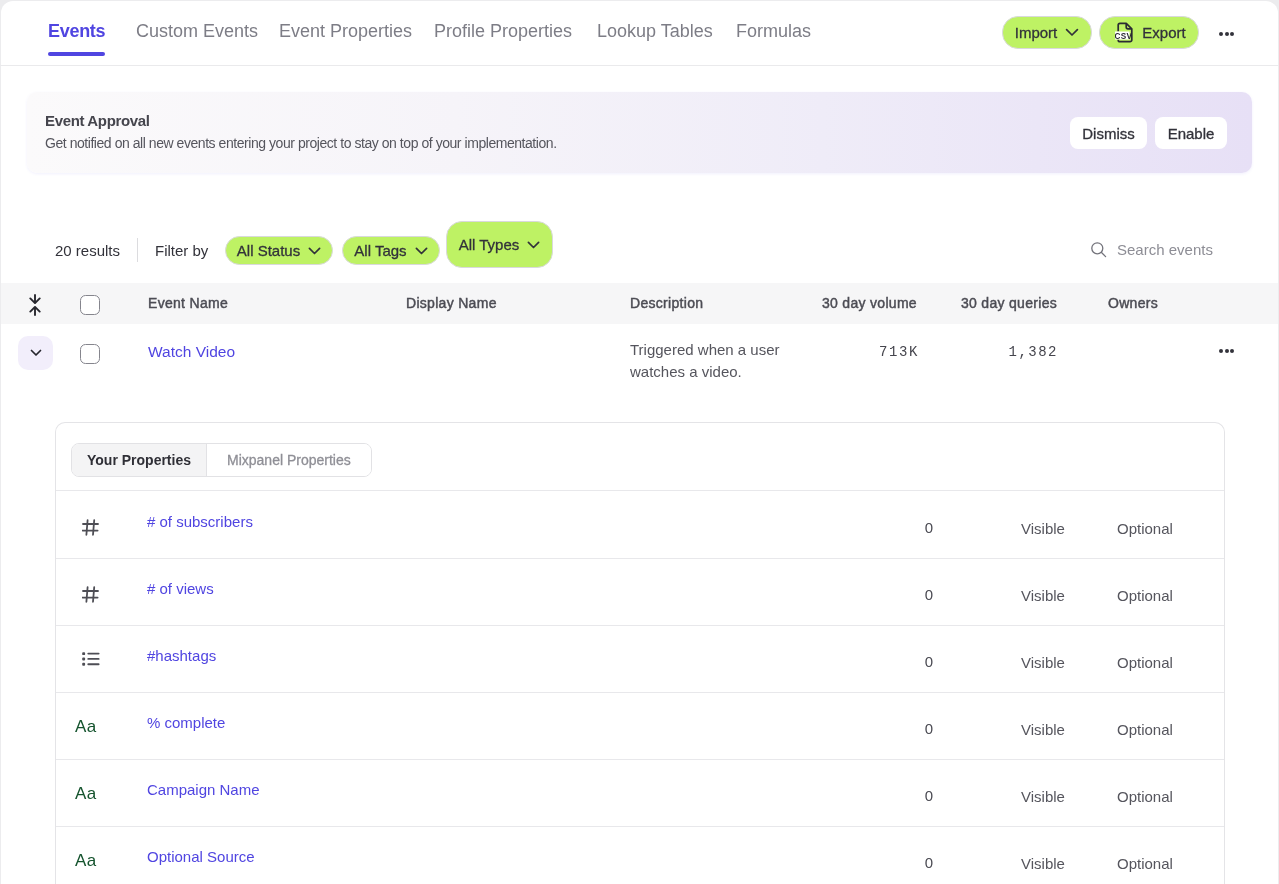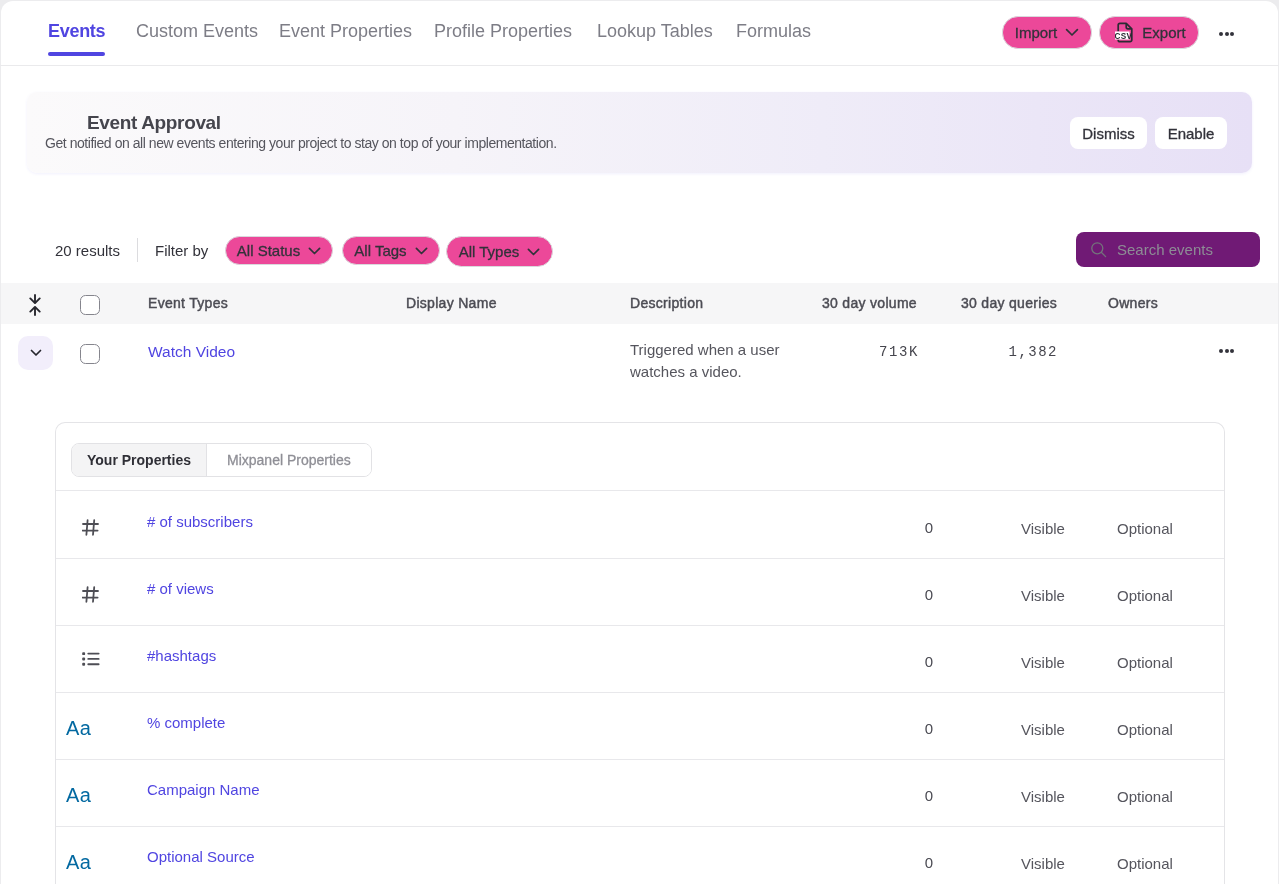--- a/index.html
+++ b/index.html
@@ -7,33 +7,33 @@
 body { background:#ececee; font-family:"Liberation Sans",sans-serif; position:relative; }
 .card { position:absolute; left:1px; top:1px; width:1277px; height:883px; background:#fff; border-radius:12px 12px 0 0; }
 .abs { position:absolute; }
 
 
 .tabbar { position:absolute; left:0; top:0; width:100%; height:66px; border-bottom:1px solid #eaeaec; }
 .tab { position:absolute; top:0; height:66px; line-height:62px; font-size:18px; color:#7d7d86; white-space:nowrap; }
 .tab.active { color:#5045e1; font-weight:700; letter-spacing:-0.3px; }
 .tab.active::after { content:""; position:absolute; left:0; right:0; bottom:10px; height:4px; border-radius:2px; background:#5045e1; }
 
-.btn { position:absolute; border:1px solid #d9d9dc; border-radius:16px; background:#ec4899; color:#32323a; font-size:15px; font-family:"Liberation Sans",sans-serif; display:flex; align-items:center; justify-content:center; -webkit-text-stroke:0.3px #32323a; }
+.btn { position:absolute; border:1px solid #d9d9dc; border-radius:16px; background:#bef264; color:#32323a; font-size:15px; font-family:"Liberation Sans",sans-serif; display:flex; align-items:center; justify-content:center; -webkit-text-stroke:0.3px #32323a; }
 
 
 .banner { position:absolute; left:27px; top:92px; width:1225px; height:81px; border-radius:10px;
   background:linear-gradient(90deg,#fbfafb 0%, #f6f4f9 35%, #efecf8 65%, #e7e0f6 100%);
   box-shadow:0 1px 3px rgba(80,69,225,0.08); }
-.banner-title { position:absolute; left:18px; top:20px; font-size:19px; font-weight:700; color:#45454d; letter-spacing:-0.35px;margin-left:42px; }
+.banner-title { position:absolute; left:18px; top:20px; font-size:15px; font-weight:700; color:#45454d; letter-spacing:-0.35px; }
 .banner-sub { position:absolute; left:18px; top:43px; font-size:14px; color:#55555d; letter-spacing:-0.45px; }
 .wbtn { position:absolute; top:25px; height:32px; border:none; border-radius:8px; background:#fff; color:#32323a; font-size:15px; font-family:"Liberation Sans",sans-serif; -webkit-text-stroke:0.3px #32323a; }
 
 
 .filter-label { position:absolute; font-size:15px; color:#32323a; }
-.search { position:absolute; left:1076px; top:232px; width:184px; height:35px; background:#701a75; border-radius:8px; }
+.search { position:absolute; left:1076px; top:232px; width:184px; height:35px; background:#ffffff; border-radius:8px; }
 .search-ph { position:absolute; left:41px; top:9px; font-size:15px; color:#8d8d95; }
 
 
 .thead { position:absolute; left:1px; top:283px; width:1277px; height:41px; background:#f6f6f7; }
 .th { position:absolute; font-size:14px; font-weight:400; -webkit-text-stroke:0.45px #4c4c54; color:#4c4c54; top:13px; white-space:nowrap; letter-spacing:0.3px; }
 .checkbox { position:absolute; width:20px; height:20px; border:1px solid #85858d; border-radius:5.5px; background:#fff; }
 .chevcell { position:absolute; left:18px; top:336px; width:35px; height:34px; background:#f2eefb; border-radius:10px; display:flex; align-items:center; justify-content:center; }
 .link { color:#5045e1; }
 .mono { font-family:"Liberation Mono",monospace; }
 
@@ -45,21 +45,21 @@
 .panel { position:absolute; left:55px; top:410px; width:1170px; height:474px; border:1px solid #e4e4e7; border-bottom:none; border-radius:10px 10px 0 0; background:#fff;margin-top:12px; }
 .ptabs { position:absolute; left:15px; top:20px; height:34px; border:1px solid #e2e2e5; border-radius:8px; display:flex; overflow:hidden; }
 .pseg { height:100%; display:flex; align-items:center; padding:0 17px; font-size:14px; white-space:nowrap; }
 .pseg.active { background:#f4f4f5; color:#2f2f36; font-weight:700; border-right:1px solid #e2e2e5; padding:0 15px; }
 .pseg.idle { background:#fff; color:#8f8f96; padding:0 20px; -webkit-text-stroke:0.3px #8f8f96; }
 .phead { position:absolute; left:0; top:0; width:100%; height:68px; border-bottom:1px solid #e8e8eb; }
 .prow { position:absolute; left:0; width:100%; height:67px; border-bottom:1px solid #e8e8eb; }
 .picon { position:absolute; color:#4a4a52; }
 .icon-hash { left:26px; top:26.5px; }
 .icon-list { left:26px; top:26px; }
-.icon-aa { left:10px; top:24px; font-size:20px; color:#0369a1; letter-spacing:0.3px; }
+.icon-aa { left:19px; top:24px; font-size:17px; color:#14532d; letter-spacing:0.3px; }
 .pname { position:absolute; left:91px; top:21px; font-size:15px; color:#5045e1; }
 .pzero { position:absolute; right:291px; top:27px; font-size:15px; color:#4a4a52; }
 .pvis { position:absolute; left:965px; top:28px; font-size:15px; color:#55555d; }
 .popt { position:absolute; left:1061px; top:28px; font-size:15px; color:#55555d; }
 svg { display:block; }
 </style>
 </head>
 <body>
 <div class="card"></div>
 
@@ -104,21 +104,21 @@
 <div class="btn" style="left:225px; top:236px; width:108px; height:29px; gap:8px;">All Status
   <svg width="13" height="8" viewBox="0 0 13 8">
       <path d="M1.4 1.4 L6.5 6.5 L11.6 1.4" fill="none" stroke="#32323a" stroke-width="1.7" stroke-linecap="round" stroke-linejoin="round"></path>
     </svg>
 </div>
 <div class="btn" style="left:342px; top:236px; width:98px; height:29px; gap:8px;">All Tags
   <svg width="13" height="8" viewBox="0 0 13 8">
       <path d="M1.4 1.4 L6.5 6.5 L11.6 1.4" fill="none" stroke="#32323a" stroke-width="1.7" stroke-linecap="round" stroke-linejoin="round"></path>
     </svg>
 </div>
-<div class="btn" style="left:446px; top:236px; width:107px; height:31px; gap:8px;">All Types
+<div class="btn" style="left:446px; top:221px; width:107px; height:47px; gap:8px;">All Types
   <svg width="13" height="8" viewBox="0 0 13 8">
       <path d="M1.4 1.4 L6.5 6.5 L11.6 1.4" fill="none" stroke="#32323a" stroke-width="1.7" stroke-linecap="round" stroke-linejoin="round"></path>
     </svg>
 </div>
 <div class="search">
   <svg class="abs" style="left:14px; top:9px;" width="18" height="18" viewBox="0 0 18 18">
     <circle cx="7.3" cy="7.3" r="5.5" fill="none" stroke="#73737b" stroke-width="1.3"></circle>
     <path d="M11.5 11.5 L15.6 15.6" stroke="#73737b" stroke-width="1.3" stroke-linecap="round"></path>
   </svg>
   <div class="search-ph">Search events</div>
@@ -127,21 +127,21 @@
 <div class="thead"></div>
 <svg class="abs" style="left:29px; top:294px;" width="12" height="22" viewBox="0 0 12 22">
   <g stroke="#26262d" stroke-width="1.9" fill="none" stroke-linecap="round" stroke-linejoin="round">
     <path d="M6 1 L6 8.3"></path>
       <path d="M1.3 4.4 L6 9.1 L10.7 4.4"></path>
     <path d="M6 21 L6 13.7"></path>
       <path d="M1.3 17.6 L6 12.9 L10.7 17.6"></path>
   </g>
 </svg>
 <div class="checkbox" style="left:80px; top:295px;"></div>
-<div class="th" style="left:148px;top:295px;">Event Types</div>
+<div class="th" style="left:148px;top:295px;">Event Name</div>
 <div class="th" style="left:406px;top:295px;">Display Name</div>
 <div class="th" style="left:630px;top:295px;">Description</div>
 <div class="th" style="left:822px;top:295px;">30 day volume</div>
 <div class="th" style="left:961px;top:295px;">30 day queries</div>
 <div class="th" style="left:1108px;top:295px;">Owners</div>
 
 <div class="chevcell">
   <svg width="12" height="8" viewBox="0 0 12 8">
       <path d="M1.5 1.5 L6 6 L10.5 1.5" fill="none" stroke="#26262d" stroke-width="1.7" stroke-linecap="round" stroke-linejoin="round"></path>
     </svg>

